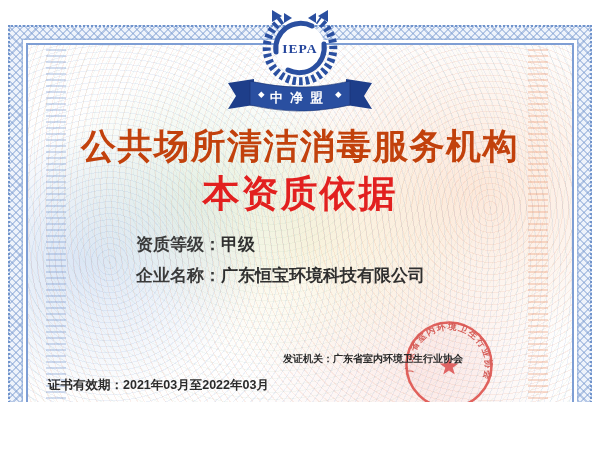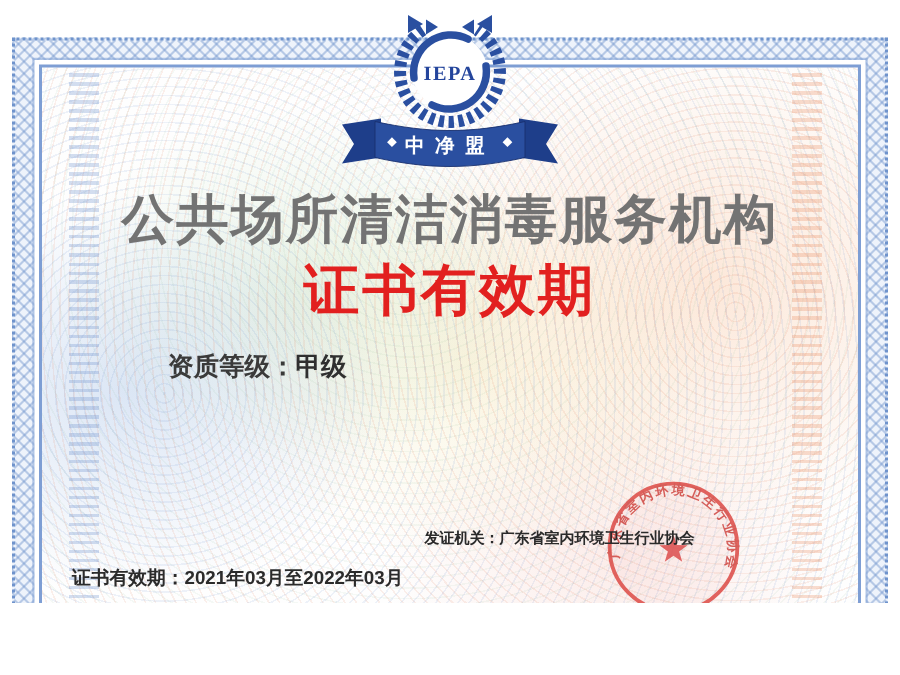--- a/index.html
+++ b/index.html
@@ -31,26 +31,26 @@
       repeating-radial-gradient(circle at 85% 45%, rgba(225,130,95,0.12) 0 1px, rgba(0,0,0,0) 1px 6px),
       repeating-radial-gradient(circle at 45% 30%, rgba(130,180,140,0.08) 0 1px, rgba(0,0,0,0) 1px 7px);}
   .band{position:absolute;top:47px;height:358px;width:20px;z-index:1;}
   .band.left{left:46px;background:repeating-linear-gradient(0deg, rgba(110,145,205,0.30) 0 2px, rgba(0,0,0,0) 2px 6px);}
   .band.right{left:528px;background:repeating-linear-gradient(0deg, rgba(235,150,110,0.32) 0 2px, rgba(0,0,0,0) 2px 6px);}
 
   .emblem{position:absolute;left:242px;top:6px;z-index:4;}
   .ribbon{position:absolute;left:226px;top:75px;z-index:5;}
 
   .org-type{position:absolute;left:0;top:123px;width:600px;text-align:center;z-index:3;
-    font-size:35px;font-weight:900;color:#737373;letter-spacing:1.5px;white-space:nowrap;}
+    font-size:35px;font-weight:900;color:#c2410c;letter-spacing:1.5px;white-space:nowrap;}
   .cert-title{position:absolute;left:0;top:169px;width:600px;text-align:center;z-index:3;
     font-family:"Liberation Serif",serif;font-size:37px;font-weight:900;color:#e2201f;
     letter-spacing:2px;white-space:nowrap;}
 
-  .fields{position:absolute;left:112px;top:229px;z-index:3;}
+  .fields{position:absolute;left:136px;top:229px;z-index:3;}
   .field-row{height:31px;line-height:31px;font-size:17px;font-weight:bold;color:#3a3a3a;white-space:nowrap;}
   .field-row .val{color:#2f2f2f;}
 
   .validity{position:absolute;left:48px;top:357px;z-index:3;font-size:12.5px;font-weight:600;
     color:#2b2b2b;white-space:nowrap;margin-top:20px;}
   .mutual{position:absolute;left:48px;top:376px;width:190px;text-align:center;z-index:3;
     font-size:14.5px;font-weight:900;color:#1e1e1e;letter-spacing:1.5px;white-space:nowrap;}
   .issuer{position:absolute;left:283px;top:352px;z-index:3;font-size:10px;font-weight:900;
     color:#2a2a2a;white-space:nowrap;}
   .seal{position:absolute;left:401px;top:317px;z-index:2;opacity:0.85;}
@@ -83,25 +83,28 @@
   <svg class="ribbon" width="148" height="40" viewBox="0 0 148 40">
     <polygon points="2,8 28,4 28,30 2,34 10,21" fill="#1e3e8a"></polygon>
     <polygon points="146,8 120,4 120,30 146,34 138,21" fill="#1e3e8a"></polygon>
     <path d="M24,6 C60,14 88,14 124,6 L124,30 C88,38 60,38 24,30 Z" fill="#2a4fa0" stroke="#18306e" stroke-width="0.6"></path>
     <rect x="33" y="17.5" width="4.6" height="4.6" transform="rotate(45 35.3 19.8)" fill="#ffffff"></rect>
     <rect x="110" y="17.5" width="4.6" height="4.6" transform="rotate(45 112.3 19.8)" fill="#ffffff"></rect>
     <text x="74" y="26.5" text-anchor="middle" font-family="Liberation Sans, sans-serif" font-size="13" font-weight="bold" letter-spacing="7" fill="#ffffff">中净盟</text>
   </svg>
 
   <div class="org-type">公共场所清洁消毒服务机构</div>
-  <div class="cert-title">证书有效期</div>
+  <div class="cert-title">本资质依据</div>
 
   <div class="fields">
     <div class="field-row">
       <span class="lbl">资质等级：</span><span class="val">甲级</span>
+    </div>
+    <div class="field-row">
+      <span class="lbl">企业名称：</span><span class="val">广东恒宝环境科技有限公司</span>
     </div>
   </div>
 
   <div class="validity">
     <span>证书有效期：</span><span>2021年03月至2022年03月</span>
   </div>
 
   <div class="issuer">
     <span>发证机关：</span><span>广东省室内环境卫生行业协会</span>
   </div>

